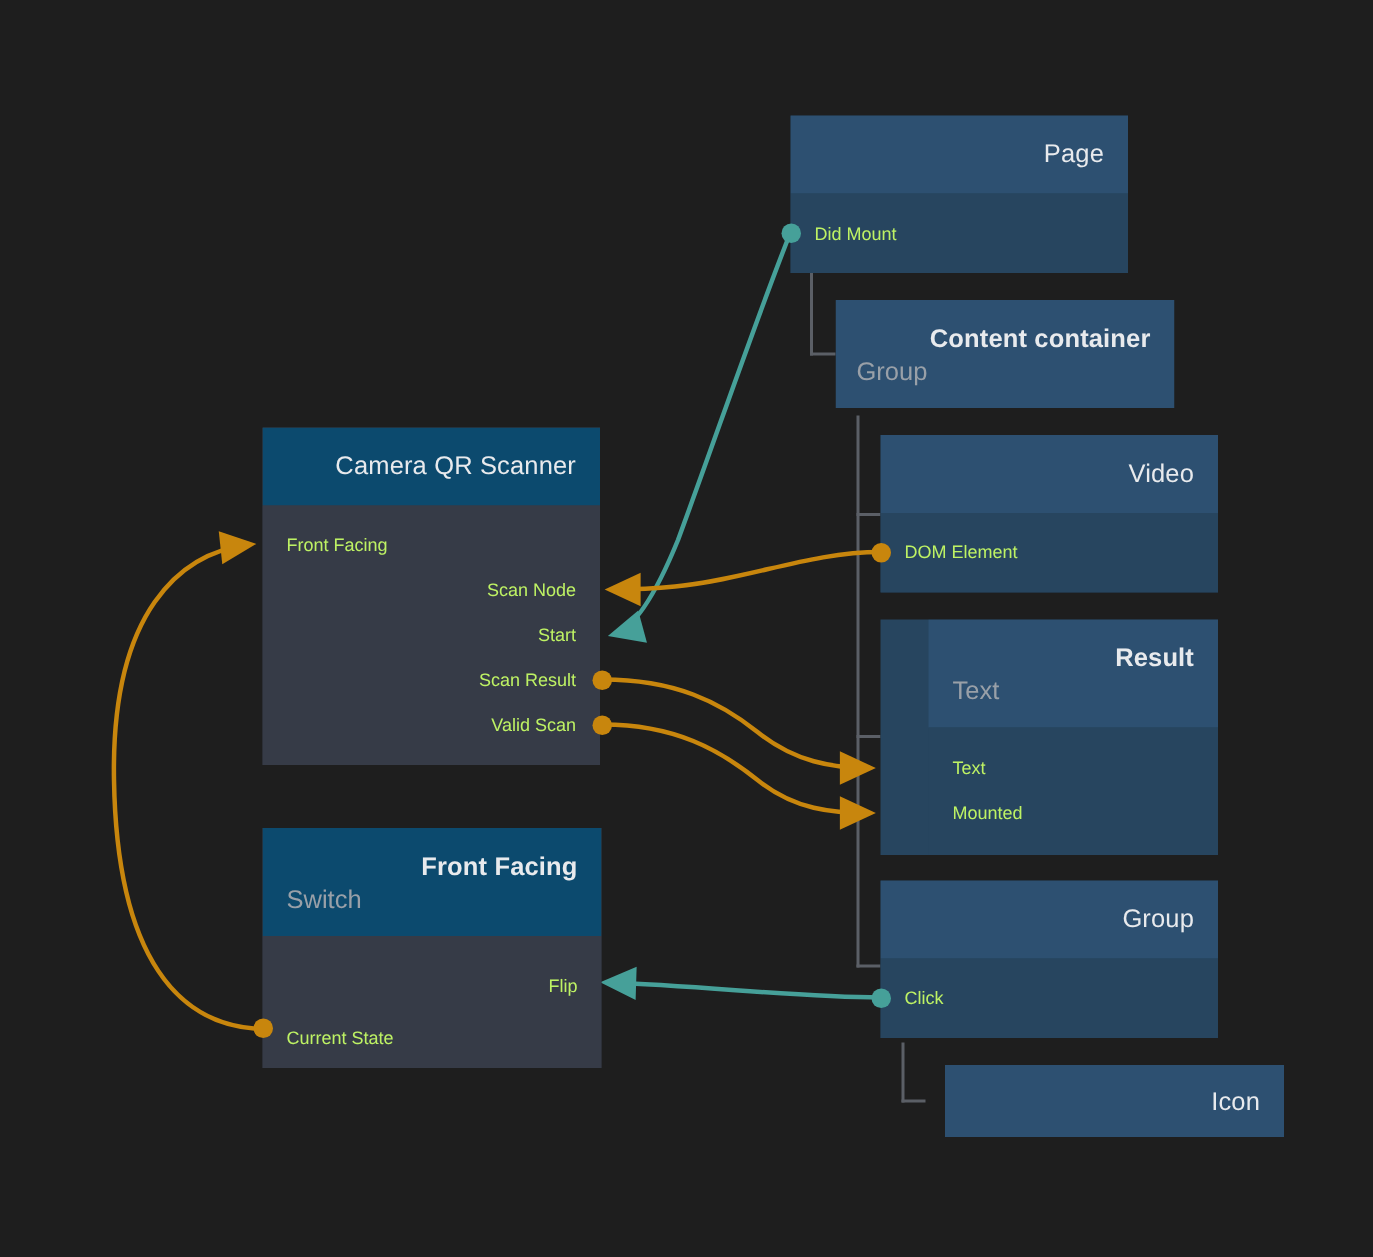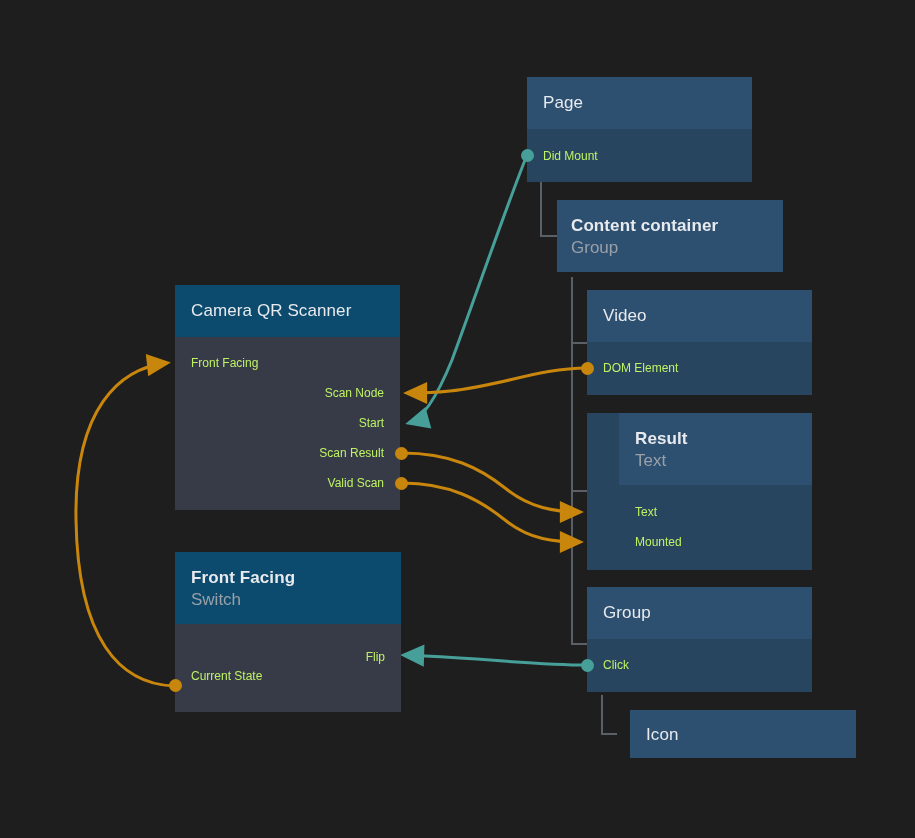--- a/index.html
+++ b/index.html
@@ -52,20 +52,21 @@
   .node.blue              { background: #27455f; }
   .node.gray .node-header { background: #0c4a6e; }
   .node.gray .node-body   { background: #363b47; }
   .node.gray              { background: #363b47; }
 
   .title {
     color: #e8eaed;
     font-size: 17px;
     line-height: 22px;
     letter-spacing: 0.1px;
+    text-align: right;
   }
   .title.bold { font-weight: bold; }
   .subtitle {
     color: #99a0a8;
     font-size: 17px;
     line-height: 21px;
   }
   .port {
     position: absolute;
     color: #bef264;
@@ -203,18 +204,18 @@
   <div class="socket orange" style="left:395px; top:447px;"></div>
   <div class="socket orange" style="left:395px; top:477px;"></div>
 
   <div class="node gray" style="left:175px; top:552px; width:226px; height:160px;">
     <div class="node-header" style="height:72px;">
       <div class="title bold">Front Facing</div>
       <div class="subtitle">Switch</div>
     </div>
     <div class="node-body" style="height:88px;">
       <div class="port right" style="top:23px;">Flip</div>
-      <div class="port left" style="top:42px;">Current State</div>
+      <div class="port left" style="top:58px;">Current State</div>
     </div>
   </div>
   <div class="socket orange" style="left:169px; top:679px;"></div>
 
 </div>
 
 </body></html>

